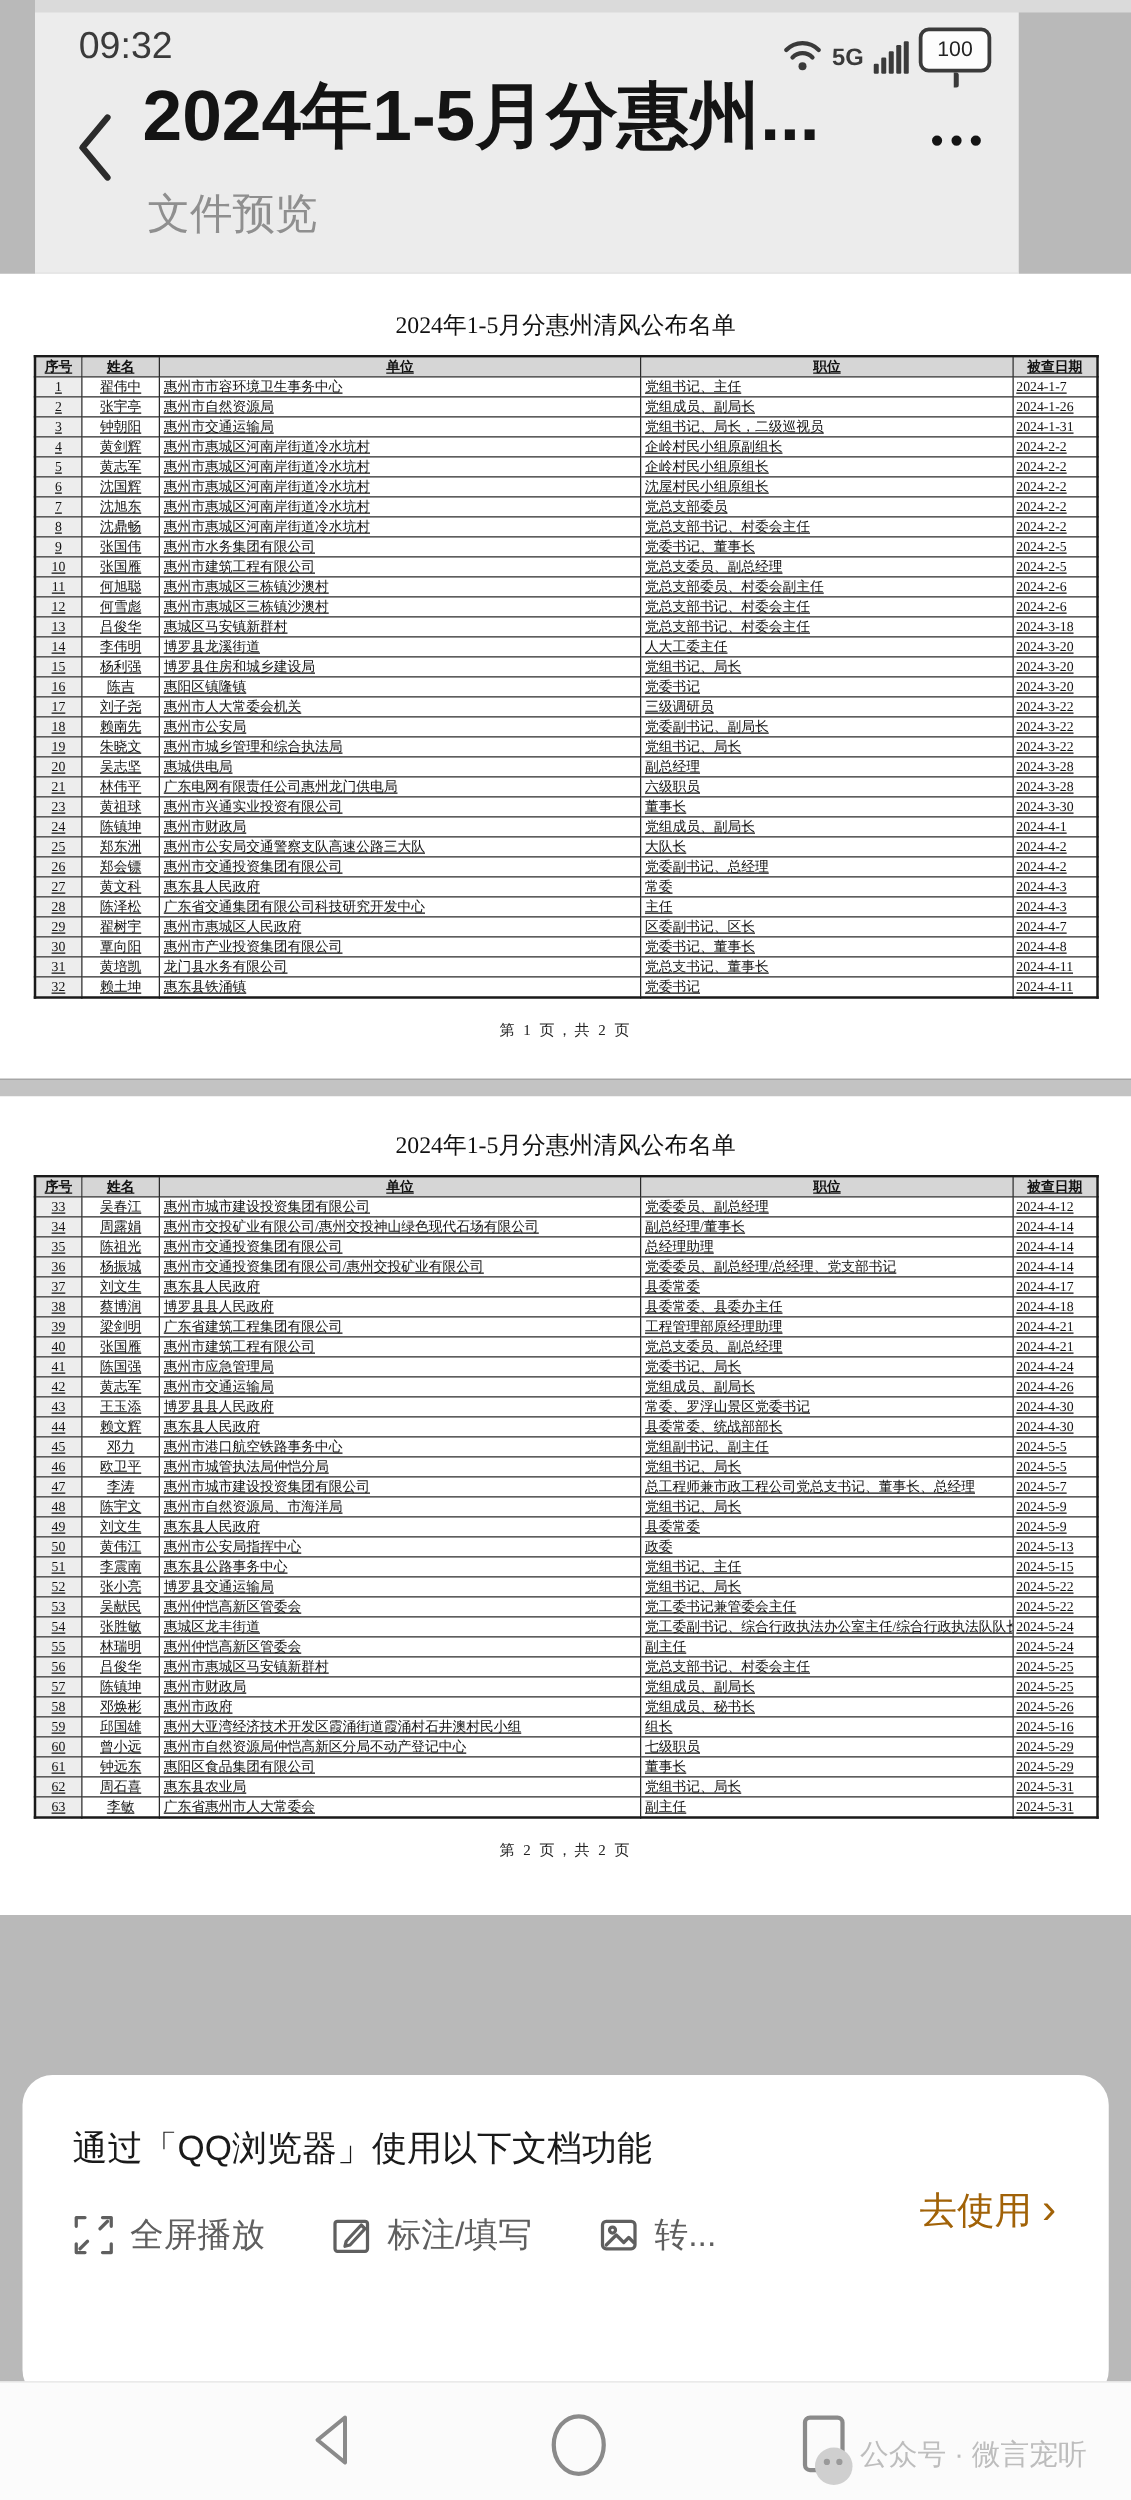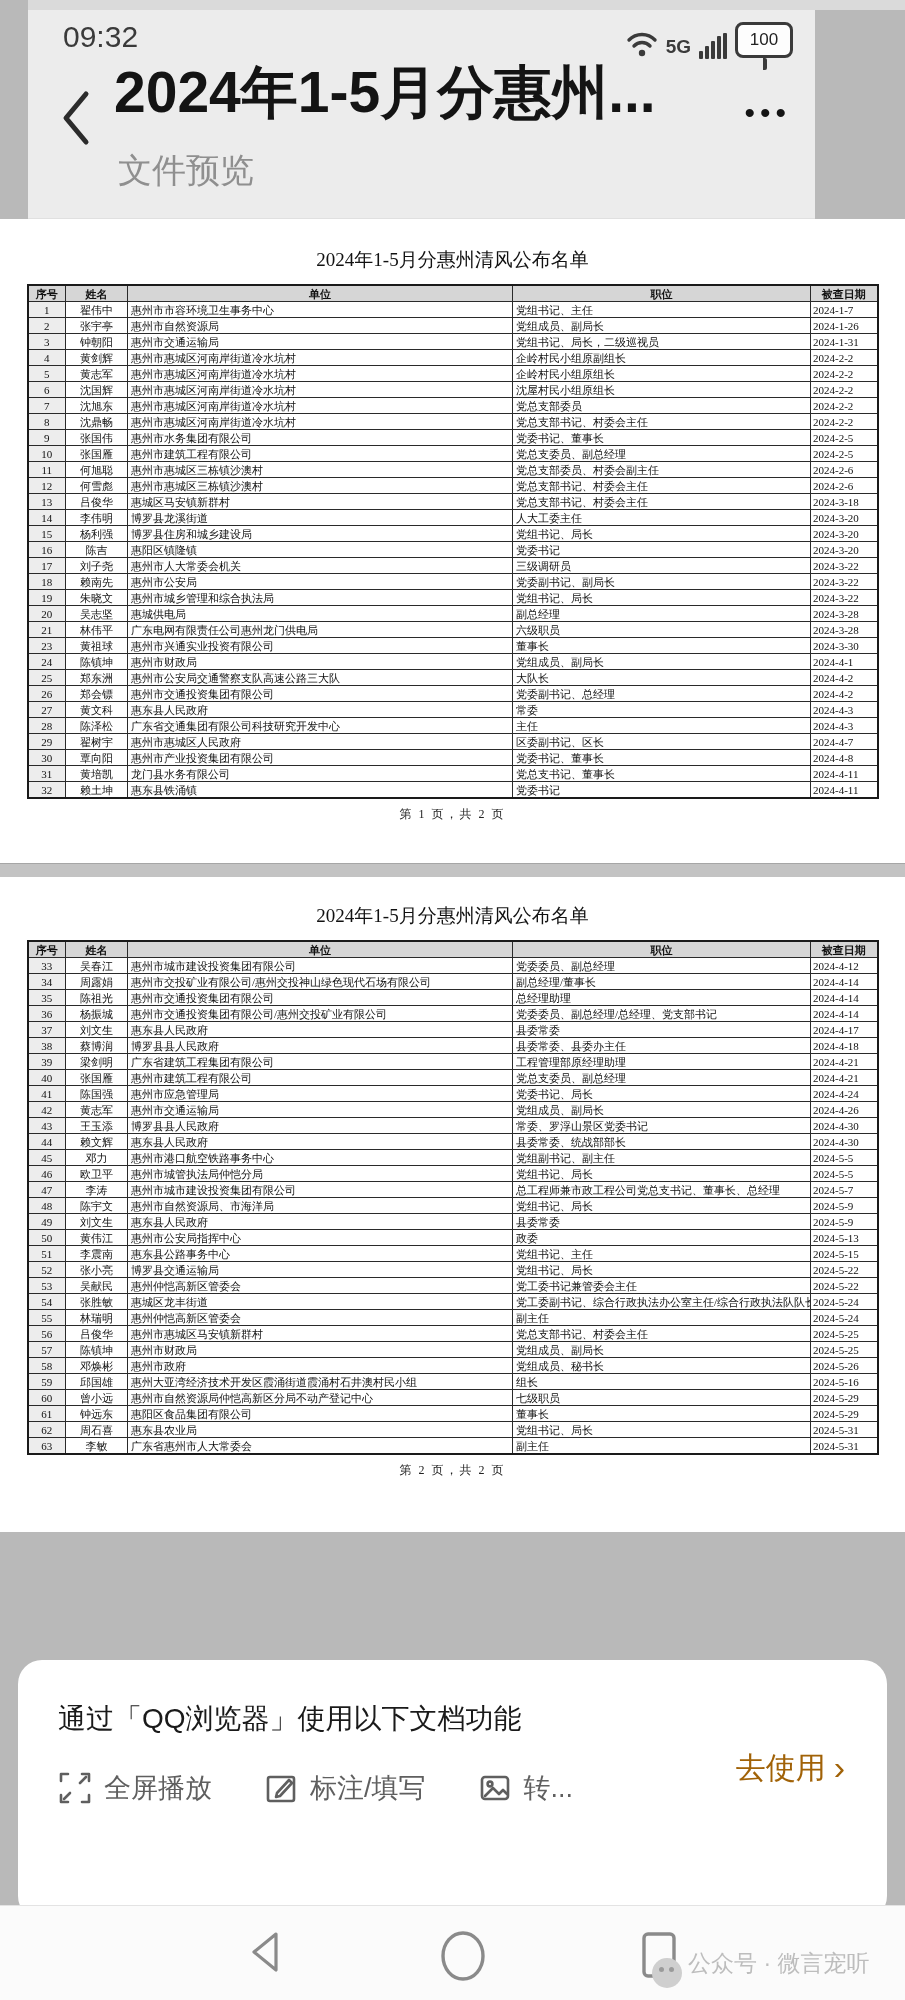--- a/index.html
+++ b/index.html
@@ -22,28 +22,28 @@
   .more{position:absolute;right:24px;top:96px;font-size:30px;letter-spacing:5px;color:#141414;cursor:pointer;}
   .subtitle{position:absolute;left:90px;top:148px;font-size:34px;color:#8f8f8f;}
 
   
   .page{position:absolute;left:0;width:905px;background:#ffffff;font-family:"Liberation Serif",serif;color:#111;}
   .page1{top:219px;height:644px;}
   .page2{top:877px;height:655px;}
   .sheet-title{text-align:center;font-size:19px;font-weight:normal;margin:0;padding-top:30px;}
   .page1 .sheet-title{padding-top:28px;}
   .page2 .sheet-title{padding-top:26px;}
-  table.roster{border-collapse:collapse;margin:11px auto 0 auto;width:850px;table-layout:fixed;border:2px solid #1a1a1a;}
+  table.roster{border-collapse:collapse;margin:11px auto 0 auto;width:850px;table-layout:fixed;border:2px solid #1a1a1a;text-decoration:underline;}
   table.roster th,table.roster td{border:1px solid #2a2a2a;height:15px;line-height:14px;font-size:11px;
        padding:0 3px;overflow:hidden;white-space:nowrap;}
   table.roster th{background:#d6d6d6;font-weight:bold;text-align:center;}
   table.roster td:nth-child(1){background:#ededed;text-align:center;}
   table.roster td:nth-child(2){text-align:center;}
   table.roster td:nth-child(5){padding:0 2px;}
-  .page-footer{text-align:center;font-size:12px;color:#222;margin-top:7px;letter-spacing:2px;}
+  .page-footer{text-align:center;font-size:12px;color:#222;margin-top:17px;letter-spacing:2px;}
 
   .separator{position:absolute;top:863px;left:0;width:905px;height:14px;background:#c3c3c3;border-top:1px solid #a6a6a6;}
   .bottom-gray{position:absolute;top:1532px;left:0;width:905px;height:468px;background:#b9b9b9;}
 
   
   .banner{position:absolute;left:18px;top:1660px;width:869px;height:260px;background:#ffffff;border-radius:24px;cursor:pointer;}
   .banner-title{position:absolute;left:40px;top:40px;font-size:28px;color:#1a1a1a;font-weight:500;}
   .features{position:absolute;left:40px;top:110px;display:flex;align-items:center;gap:52px;}
   .feature{display:flex;align-items:center;gap:12px;color:#5f5f5f;font-size:27px;cursor:pointer;white-space:nowrap;}
   .feature svg{display:block;}

